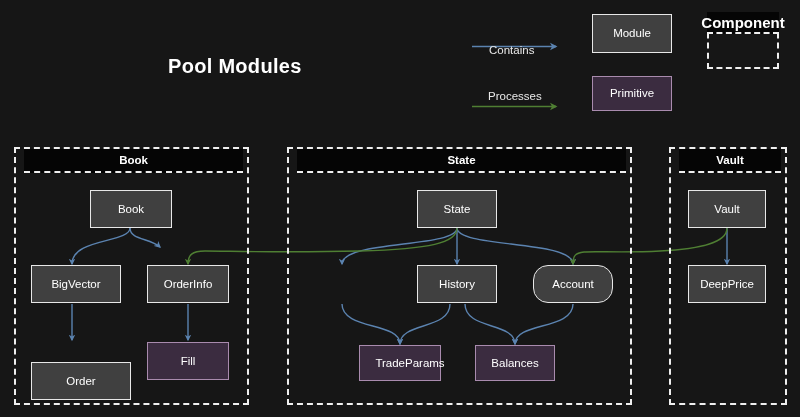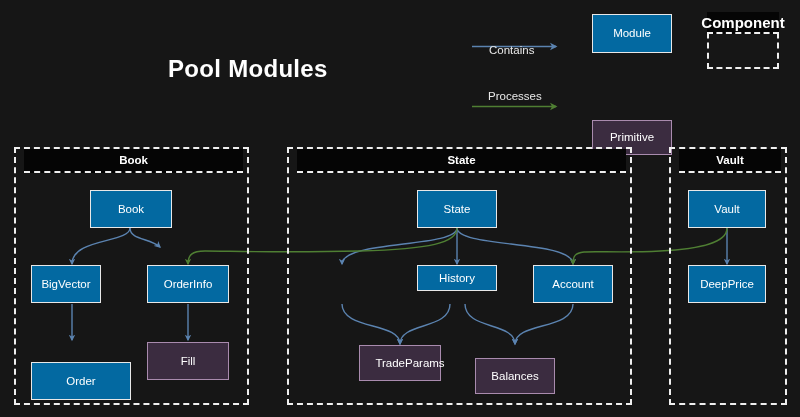--- a/index.html
+++ b/index.html
@@ -24,21 +24,21 @@
     width: 800px;
     height: 417px;
     pointer-events: none;
   }
 
   
   .title {
     position: absolute;
     left: 168px;
     top: 55px;
-    font-size: 24px;
+    font-size: 20px;
     font-weight: bold;
     letter-spacing: 0.3px;
     color: #ffffff;
     white-space: nowrap;
   }
 
   
   .legend-label {
     position: absolute;
     font-size: 11.5px;
@@ -52,21 +52,21 @@
   .node {
     position: absolute;
     box-sizing: border-box;
     display: flex;
     align-items: center;
     justify-content: center;
     font-size: 11.5px;
     line-height: 1.1;
     text-align: center;
     color: #ffffff;
-    background: #0369a1;
+    background: #404040;
     border: 1.6px solid #e8e8e8;
     white-space: nowrap;
   }
   .node.primitive {
     background: #3b2c40;
     border: 1.6px solid #a98bae;
   }
 
   
   .group {
@@ -165,45 +165,45 @@
     </g>
   </svg>
 
   <div class="title">Pool Modules</div>
 
   <div class="legend-label legend-contains-label">Contains</div>
   <div class="legend-label legend-processes-label">Processes</div>
 
   <div class="node" style="left:592px; top:14px; width:80px; height:39px;">Module</div>
 
-  <div class="node primitive" style="left:592px; top:76px; width:80px; height:35px;margin-top:44px;">Primitive</div>
+  <div class="node primitive" style="left:592px; top:76px; width:80px; height:35px;">Primitive</div>
 
   <div class="legend-component" style="left:707px; top:12px; width:72px; height:57px;">
     <div class="legend-component-header" style="left:-2px; top:-2px; width:72px; height:22px;">Component</div>
   </div>
 
   <div class="group" style="left:14px; top:147px; width:235px; height:258px;">
     <div class="group-header" style="left:8px; top:0px; width:219px; height:24px;">Book</div>
   </div>
 
   <div class="node" style="left:90px; top:190px; width:82px; height:38px;">Book</div>
-  <div class="node" style="left:31px; top:265px; width:70px; height:38px;">BigVector</div>
+  <div class="node" style="left:31px; top:265px; width:90px; height:38px;">BigVector</div>
   <div class="node" style="left:147px; top:265px; width:82px; height:38px;">OrderInfo</div>
   <div class="node" style="left:31px; top:342px; width:100px; height:38px;margin-top:20px;">Order</div>
   <div class="node primitive" style="left:147px; top:342px; width:82px; height:38px;">Fill</div>
 
   <div class="group" style="left:287px; top:147px; width:345px; height:258px;">
     <div class="group-header" style="left:8px; top:0px; width:329px; height:24px;">State</div>
   </div>
 
   <div class="node" style="left:417px; top:190px; width:80px; height:38px;">State</div>
-  <div class="node" style="left:417px; top:265px; width:80px; height:26px;">History</div>
-  <div class="node" style="left:533px; top:265px; width:80px; height:38px;">Account</div>
+  <div class="node" style="left:417px; top:265px; width:80px; height:38px;">History</div>
+  <div class="node" style="left:533px; top:265px; width:80px; height:38px;border-radius:15px;">Account</div>
   <div class="node primitive" style="left:359px; top:345px; width:82px; height:36px;padding-left:20px;">TradeParams</div>
-  <div class="node primitive" style="left:475px; top:358px; width:80px; height:36px;text-align:center;">Balances</div>
+  <div class="node primitive" style="left:475px; top:345px; width:80px; height:36px;text-align:center;">Balances</div>
 
   <div class="group" style="left:669px; top:147px; width:118px; height:258px;">
     <div class="group-header" style="left:8px; top:0px; width:102px; height:24px;">Vault</div>
   </div>
 
   <div class="node" style="left:688px; top:190px; width:78px; height:38px;">Vault</div>
   <div class="node" style="left:688px; top:265px; width:78px; height:38px;">DeepPrice</div>
 
 </div>
 

